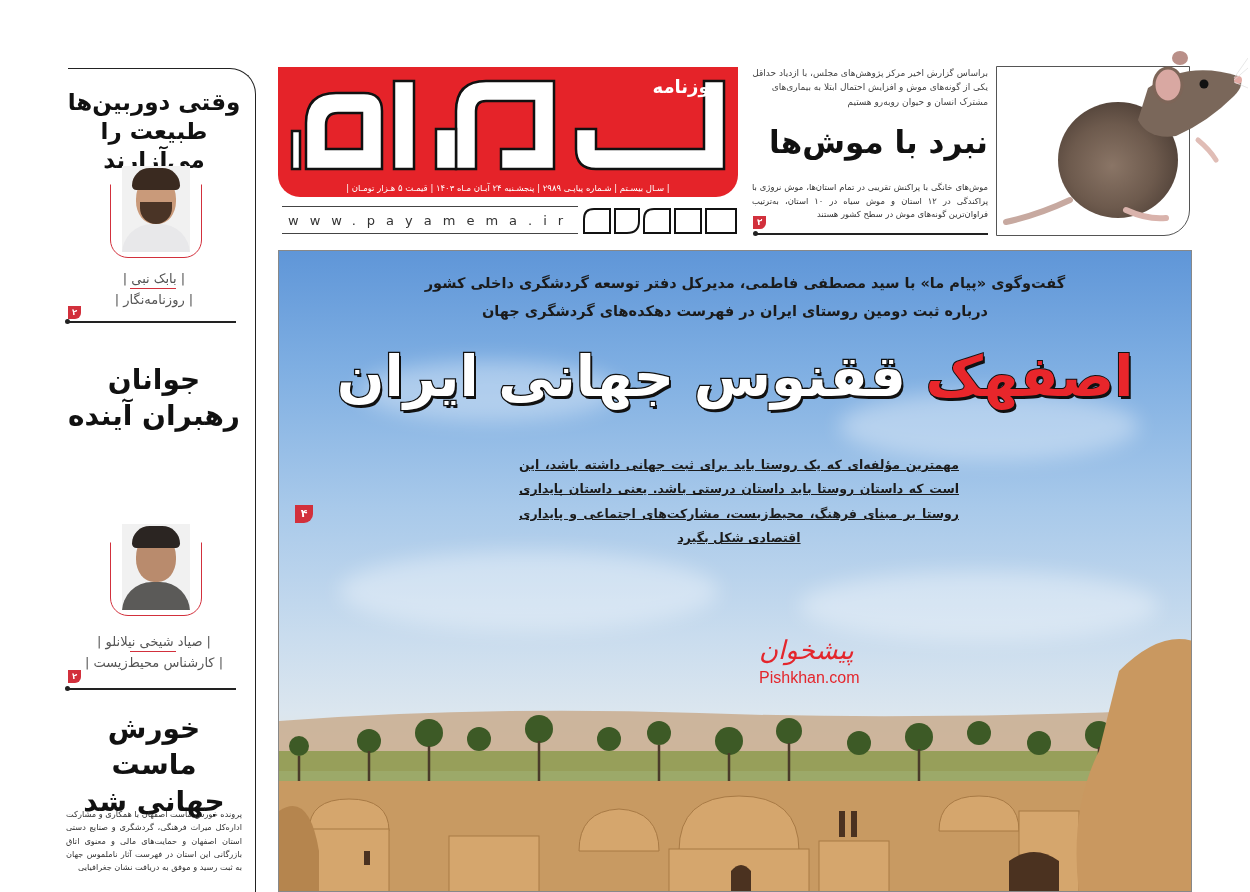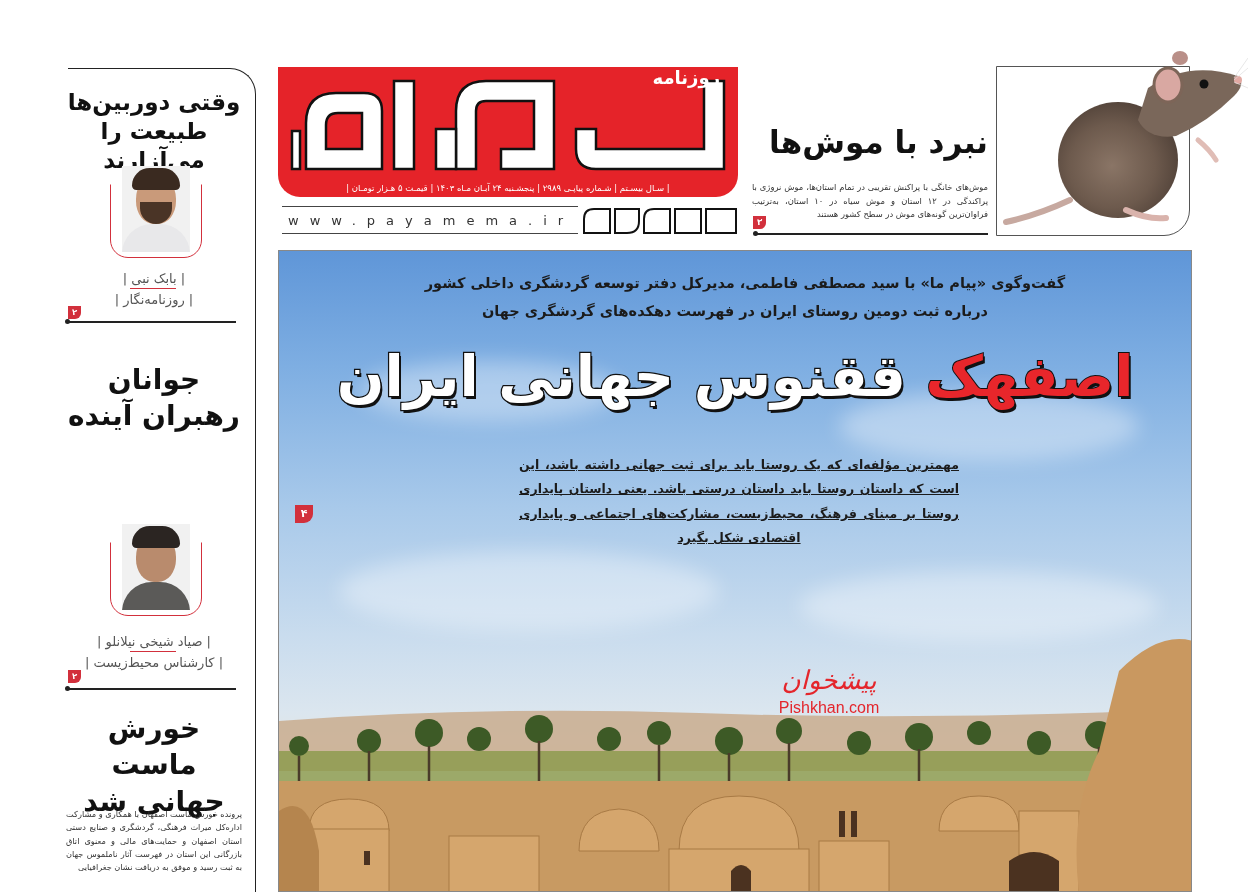--- a/index.html
+++ b/index.html
@@ -35,21 +35,21 @@
 
   .page-badge { position: absolute; width: 13px; height: 13px; background: #d2303c; color: #fff;
     font-size: 8.5px; font-weight: bold; line-height: 13px; text-align: center; border-radius: 0 0 6px 0; }
 
   .lc-body { position: absolute; left: 0; width: 176px; text-align: center; font-size: 8.2px; line-height: 1.62; color: #333; }
   .lc-body.justify { text-align: justify; text-align-last: right; }
 
   
   .masthead { position: absolute; left: 278px; top: 67px; width: 460px; height: 130px; background: #e52329;
     border-radius: 0 0 22px 22px; overflow: hidden; }
-  .mast-rooznameh { position: absolute; right: 18px; top: 0; color: #fff; font-weight: bold; font-size: 18px; }
+  .mast-rooznameh { position: absolute; right: 18px; top: 9px; color: #fff; font-weight: bold; font-size: 18px; }
   .mast-logo { position: absolute; left: 8px; top: 4px; width: 440px; height: 106px; }
   .mast-info { position: absolute; left: 8px; right: 8px; bottom: 4px; color: #fff; font-size: 8.5px;
     text-align: center; white-space: nowrap; letter-spacing: 0.3px; }
   .url-row { position: absolute; left: 278px; top: 206px; width: 300px; height: 30px; }
   .url-line-top, .url-line-bot { position: absolute; left: 4px; right: 0; height: 1px; background: #444; }
   .url-line-top { top: 0; } .url-line-bot { top: 27px; }
   .url-text { position: absolute; left: 10px; top: 7px; font-family: "DejaVu Sans", sans-serif; direction: ltr;
     font-size: 13px; letter-spacing: 11px; color: #333; }
   .logo-boxes { position: absolute; left: 582px; top: 207px; width: 156px; height: 28px; }
 
@@ -78,21 +78,21 @@
 
   .main-headline { position: absolute; left: 0; right: 0; top: 92px; text-align: center; font-size: 56px; font-weight: 900;
     white-space: nowrap; line-height: 1.2; }
   .mh-red { color: #e8262b; -webkit-text-stroke: 2px #111; paint-order: stroke fill; text-shadow: 2px 3px 0 #111; }
   .mh-white { color: #ffffff; -webkit-text-stroke: 2.5px #111; paint-order: stroke fill; text-shadow: 2px 3px 0 #111; }
 
   .main-summary { position: absolute; left: 240px; width: 440px; top: 202px; font-size: 12.5px; font-weight: bold;
     line-height: 1.95; color: #1b1b1b; text-align: justify; text-align-last: center; text-decoration: underline; }
   .main-badge { left: 16px; top: 254px; width: 18px; height: 18px; line-height: 18px; font-size: 11px; border-radius: 0 0 9px 0; }
 
-  .watermark { position: absolute; left: 480px; top: 385px; width: 140px; height: 100px; text-align: center; direction: ltr; margin-top: 30px; }
+  .watermark { position: absolute; left: 480px; top: 385px; width: 140px; height: 100px; text-align: left; direction: ltr; }
   .wm-fa { font-family: "DejaVu Serif", serif; font-size: 26px; color: #e4262c; direction: rtl; font-style: italic; line-height: 1.1; }
   .wm-en { font-family: Liberation Sans, sans-serif; font-size: 16px; color: #e4262c; margin-top: 4px; }
 
   .scene { position: absolute; left: 0; top: 0; width: 914px; height: 642px; }
 </style>
 </head>
 <body>
 
 <div class="left-col">
   <div class="left-frame-top"></div>
@@ -160,20 +160,21 @@
   <g fill="none" stroke="#111" stroke-width="2">
     <path d="M2 26 L2 12 Q2 2 12 2 L28 2 L28 26 Z"></path>
     <path d="M33 2 L57 2 L57 14 Q57 26 45 26 L33 26 Z"></path>
     <path d="M62 26 L62 12 Q62 2 72 2 L88 2 L88 26 Z"></path>
     <path d="M93 2 L119 2 L119 26 L93 26 Z"></path>
     <path d="M124 2 L154 2 L154 26 L124 26 Z"></path>
   </g>
 </svg>
 
 <div class="tr-story">
+  <div class="tr-lede">براساس گزارش اخیر مرکز پژوهش‌های مجلس، با ازدیاد حداقل یکی از گونه‌های موش و افزایش احتمال ابتلا به بیماری‌های مشترک انسان و حیوان روبه‌رو هستیم</div>
   <div class="tr-headline">نبرد با موش‌ها</div>
   <div class="tr-body">موش‌های خانگی با پراکنش تقریبی در تمام استان‌ها، موش نروژی با پراکندگی در ۱۲ استان و موش سیاه در ۱۰ استان، به‌ترتیب فراوان‌ترین گونه‌های موش در سطح کشور هستند</div>
   <div class="page-badge" style="right:222px;left:auto;top:150px;">۳</div>
   <div class="tr-rule"></div>
 </div>
 
 <div class="mouse-box"></div>
 <svg class="mouse-art" viewBox="0 0 250 200">
   <defs>
     <radialGradient id="fur" cx="45%" cy="55%" r="60%">

